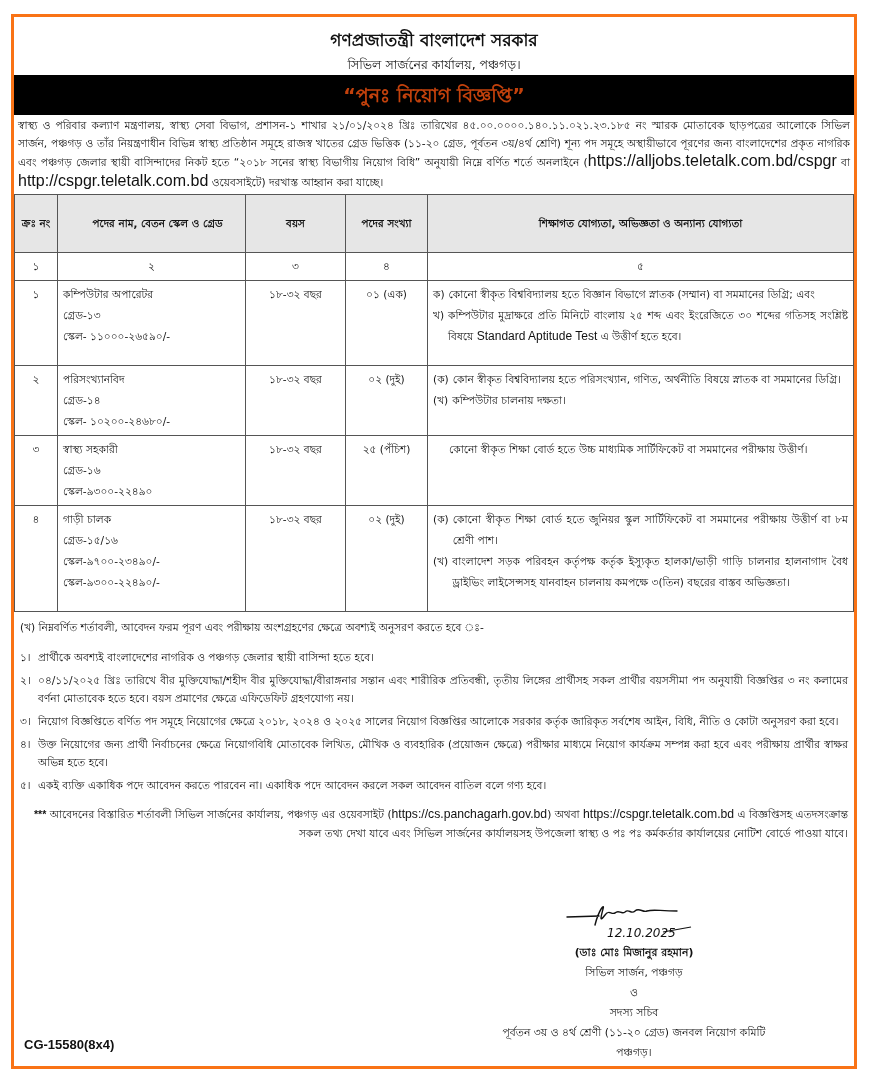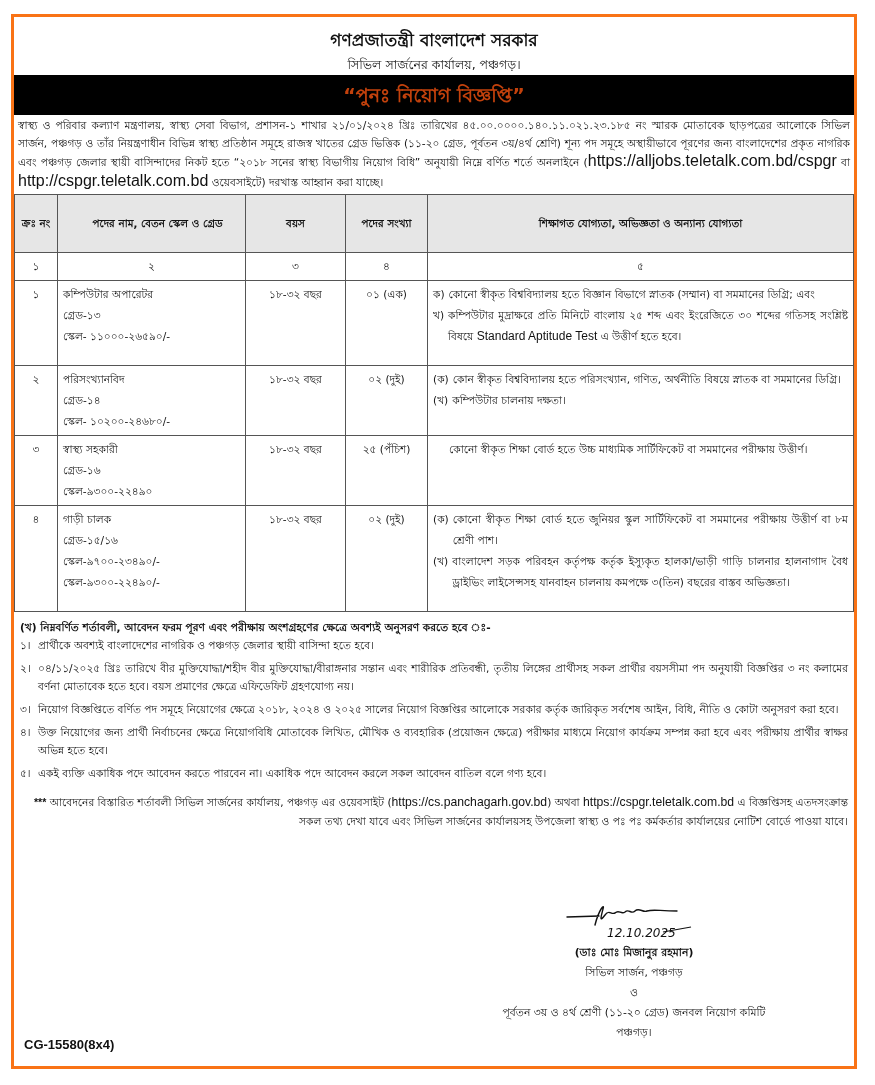--- a/index.html
+++ b/index.html
@@ -51,21 +51,21 @@
   .c-name { width: 188px; padding-left: 12px; }
   .c-age { width: 100px; text-align: center; }
   .c-cnt { width: 82px; text-align: center; }
   .qual-item { display: flex; }
   .qual-item .lbl { flex: 0 0 auto; margin-right: 4px; }
   .qual-item .txt { flex: 1; text-align: justify; }
   .qual-plain { padding-left: 16px; text-align: justify; }
   .en-inline { font-family: "Liberation Sans", sans-serif; font-size: 12px; }
 
   .cond { font-size: 10.6px; padding: 6px 6px 0 6px; line-height: 18px; }
-  .cond .title { font-weight: bold; margin-bottom: 0; }
+  .cond .title { font-weight: normal; margin-bottom: 12px; }
   .cond .item { display: flex; margin-bottom: 5px; text-align: justify; }
   .cond .item .num { flex: 0 0 18px; }
   .cond .item .txt { flex: 1; }
 
   .note { font-size: 10.6px; line-height: 19px; padding: 6px 6px 0 6px; text-align: right; }
   .note .en { font-family: "Liberation Sans", sans-serif; font-size: 12.2px; }
   .note .stars { font-family: "Liberation Sans", sans-serif; font-weight: bold; }
 
   .sig {
     position: absolute; right: 0; width: 440px; top: 882px; text-align: center;
@@ -225,18 +225,19 @@
 
   <div class="sig">
     <svg width="150" height="44" viewBox="0 0 150 44">
       <path d="M8 18 L40 17 M36 26 C40 10 46 4 44 10 C42 18 40 24 46 16 C50 10 52 16 56 14 C60 10 62 16 66 13 C70 9 72 16 76 12 C80 8 84 14 88 12 C94 10 100 12 118 12" fill="none" stroke="#111" stroke-width="1.4" stroke-linecap="round"></path>
       <text x="48" y="38" font-family="DejaVu Sans, sans-serif" font-size="12" fill="#111" font-style="italic">12.10.2025</text>
       <path d="M104 33 L132 28" stroke="#111" stroke-width="1.2"></path>
     </svg>
     <div class="name">(ডাঃ মোঃ মিজানুর রহমান)</div>
     <div>সিভিল সার্জন, পঞ্চগড়</div>
     <div>ও</div>
+    <div>সদস্য সচিব</div>
     <div>পূর্বতন ৩য় ও ৪র্থ শ্রেণী (১১-২০ গ্রেড) জনবল নিয়োগ কমিটি</div>
     <div>পঞ্চগড়।</div>
   </div>
 
   <div class="code">CG-15580(8x4)</div>
 </div>
 
 </body></html>

